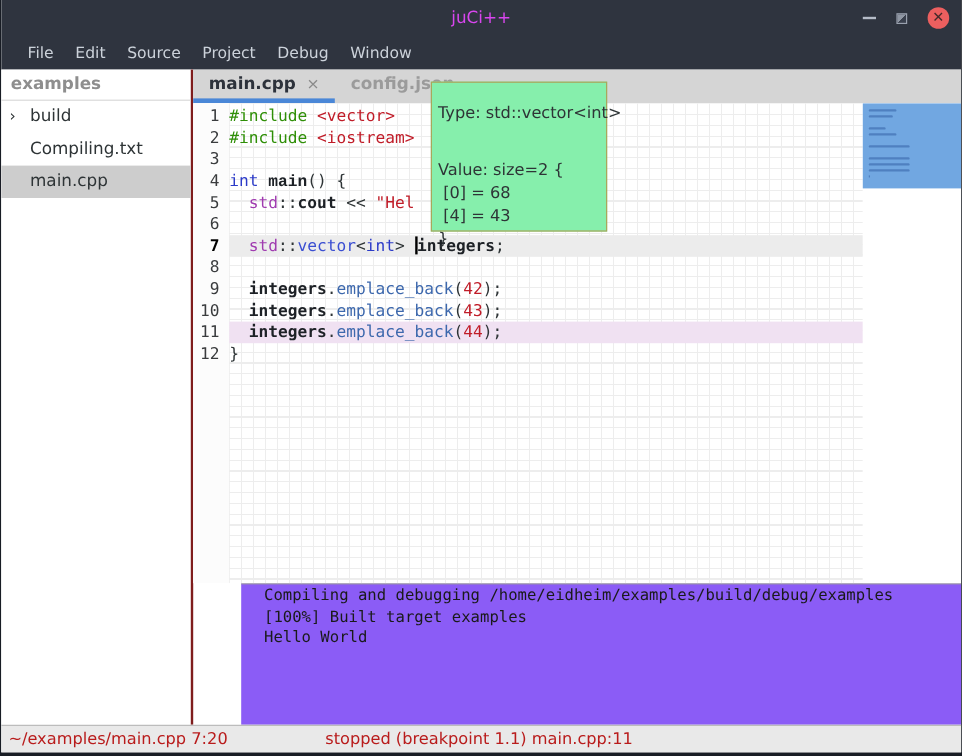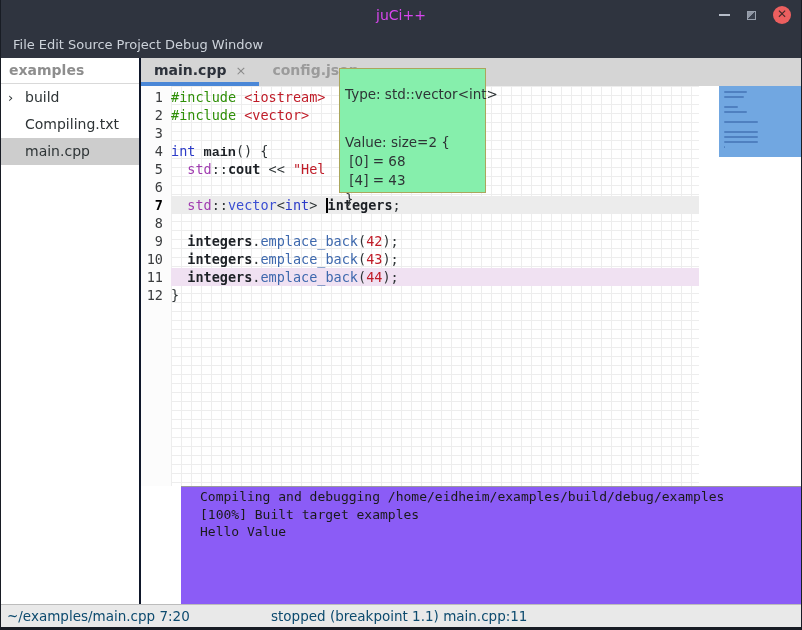--- a/index.html
+++ b/index.html
@@ -11,25 +11,25 @@
     border-left:1px solid #181c24; border-right:1px solid #181c24; border-bottom:3px solid #181c24;
   }
   
   .titlebar { height:30px; background:#2f343f; position:relative; display:flex; align-items:center; justify-content:center; }
   .title { color:#d946ef; font-size:14px; }
   .win-controls { position:absolute; right:10px; top:0; height:30px; display:flex; align-items:center; gap:17px; }
   .btn-min { width:11px; height:2px; background:#b6bcc8; }
   .btn-restore { width:9px; height:9px; border:1px solid #9aa1ae; background:linear-gradient(135deg,#8f96a3 50%,#3a404d 50%); }
   .btn-close { width:18px; height:18px; border-radius:50%; background:#ec5f5f; color:#452a2a; font-size:12px; font-weight:bold; line-height:17px; text-align:center; }
   
-  .menubar { height:28px; background:#2f343f; display:flex; align-items:center; padding:0 10px; gap:0; }
+  .menubar { height:28px; background:#2f343f; display:flex; align-items:center; padding:0 20px; gap:14px; }
   .menu-item { color:#ccd2da; font-size:13px; padding:0 2px; }
   
   .content { display:flex; height:546px; }
-  .sidebar { width:140px; background:#fff; border-right:2px solid #0f172a; flex:none; }
+  .sidebar { width:160px; background:#fff; border-right:2px solid #7f1d1d; flex:none; }
   .sidebar-header { height:26px; line-height:25px; padding-left:8px; font-size:14px; font-weight:bold; color:#8e8e8e; border-bottom:1px solid #d9d9d9; }
   .tree-item { position:relative; height:27px; line-height:27px; padding-left:24px; font-size:14px; color:#2e3436; }
   .tree-item.selected { background:#cdcdcd; }
   .tree-chevron { position:absolute; left:7px; top:0; color:#2e3436; font-size:13px; }
   .main { position:relative; flex:1; display:flex; flex-direction:column; }
   
   .tabbar { height:28px; background:#d5d5d5; display:flex; flex:none; }
   .tab { display:flex; align-items:center; gap:9px; padding:0 13px; border-bottom:4px solid transparent; font-size:14px; font-weight:bold; color:#9b9b9b; }
   .tab.active { color:#2d323b; border-bottom-color:#4a87d7; }
   .tab-close { color:#8a8a8a; font-weight:normal; font-size:13px; }
@@ -65,21 +65,21 @@
   .minimap-bar { height:2px; margin-bottom:3px; background:#4f80c0; border-radius:1px; }
   
   .tooltip { position:absolute; left:198px; top:10px; width:147px; height:125px; z-index:30;
     background:#86efac; border:1px solid #aaa65c; padding:16px 5px; font-size:13.5px; color:#2e3436; }
   .tt-line { height:19px; line-height:19px; white-space:pre; }
   .tt-gap { height:29px; }
   
   .output { flex:1; background:#8b5cf6; border-top:1px solid #9b9b9b; padding:1px 19px; overflow:hidden;margin-left:40px; }
   .output-line { font-family:"DejaVu Sans Mono","Liberation Mono",monospace; font-size:13px; line-height:17.5px; color:#1a1a1a; white-space:pre; }
   
-  .statusbar { position:relative; height:23px; background:#e9e9e9; border-top:1px solid #bcbcbc; font-size:13.5px; color:#0c4a6e; }
+  .statusbar { position:relative; height:23px; background:#e9e9e9; border-top:1px solid #bcbcbc; font-size:13.5px; color:#b91c1c; }
   .status-left { position:absolute; left:6px; top:3px; }
   .status-center { position:absolute; left:270px; top:3px; }
 </style>
 </head>
 <body>
 
 <div class="window">
 
   <div class="titlebar">
     <div class="title">juCi++</div>
@@ -131,22 +131,22 @@
             <div class="gutter-num">5</div>
             <div class="gutter-num">6</div>
             <div class="gutter-num bold">7</div>
             <div class="gutter-num">8</div>
             <div class="gutter-num">9</div>
             <div class="gutter-num">10</div>
             <div class="gutter-num">11</div>
             <div class="gutter-num">12</div>
           </div>
         <div class="codearea" id="codearea">
+            <div class="code-line"><span class="tok-pp">#include </span><span class="tok-str">&lt;vector&gt;</span></div>
             <div class="code-line"><span class="tok-pp">#include </span><span class="tok-str">&lt;iostream&gt;</span></div>
-            <div class="code-line"><span class="tok-pp">#include </span><span class="tok-str">&lt;vector&gt;</span></div>
             <div class="code-line"></div>
             <div class="code-line"><span class="tok-kw">int</span><span class="tok-pl"> </span><span class="tok-fnb">main</span><span class="tok-pl">() {</span></div>
             <div class="code-line"><span class="tok-pl">  </span><span class="tok-ns">std</span><span class="tok-pl">::</span><span class="tok-b">cout</span><span class="tok-pl"> &lt;&lt; </span><span class="tok-str">"Hel</span></div>
             <div class="code-line"></div>
             <div class="code-line hl-current"><span class="tok-pl">  </span><span class="tok-ns">std</span><span class="tok-pl">::</span><span class="tok-ty">vector</span><span class="tok-pl">&lt;</span><span class="tok-kw">int</span><span class="tok-pl">&gt; </span><span class="caret"></span><span class="tok-b">integers</span><span class="tok-pl">;</span></div>
             <div class="code-line"></div>
             <div class="code-line"><span class="tok-pl">  </span><span class="tok-b">integers</span><span class="tok-pl">.</span><span class="tok-fn">emplace_back</span><span class="tok-pl">(</span><span class="tok-num">42</span><span class="tok-pl">);</span></div>
             <div class="code-line"><span class="tok-pl">  </span><span class="tok-b">integers</span><span class="tok-pl">.</span><span class="tok-fn">emplace_back</span><span class="tok-pl">(</span><span class="tok-num">43</span><span class="tok-pl">);</span></div>
             <div class="code-line hl-debug"><span class="tok-pl">  </span><span class="tok-b">integers</span><span class="tok-pl">.</span><span class="tok-fn">emplace_back</span><span class="tok-pl">(</span><span class="tok-num">44</span><span class="tok-pl">);</span></div>
             <div class="code-line"><span class="tok-pl">}</span></div>
@@ -165,21 +165,21 @@
               <div class="minimap-bar" style="width: 33.6px;"></div>
               <div class="minimap-bar" style="width: 33.6px;"></div>
               <div class="minimap-bar" style="width: 1.2px;"></div>
             </div>
         </div>
       </div>
 
       <div class="output" id="output">
           <div class="output-line">Compiling and debugging /home/eidheim/examples/build/debug/examples</div>
           <div class="output-line">[100%] Built target examples</div>
-          <div class="output-line">Hello Value</div>
+          <div class="output-line">Hello World</div>
         </div>
 
       <div class="tooltip">
         <div class="tt-line">Type: std::vector&lt;int&gt;</div>
         <div class="tt-gap"></div>
         <div id="tooltip-values">
             <div class="tt-line">Value: size=2 {</div>
             <div class="tt-line"> [0] = 68</div>
             <div class="tt-line"> [4] = 43</div>
             <div class="tt-line">}</div>

